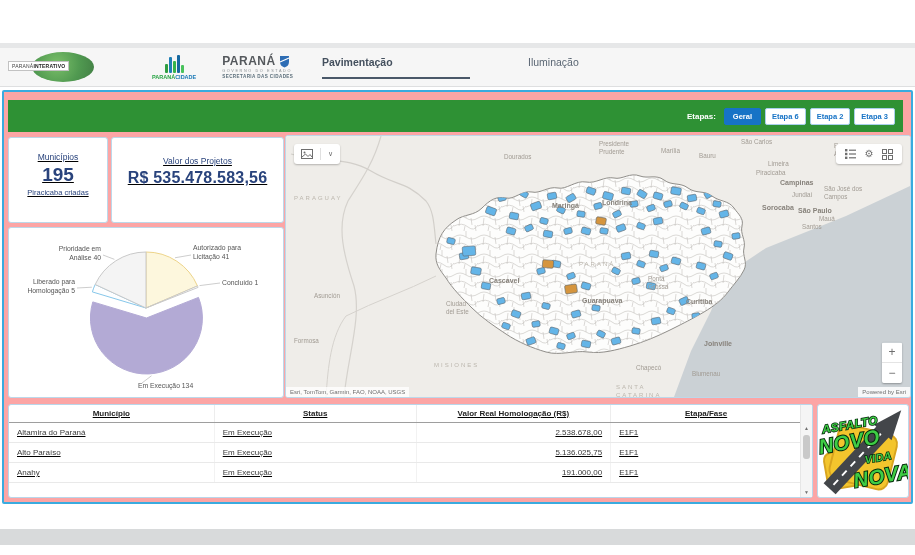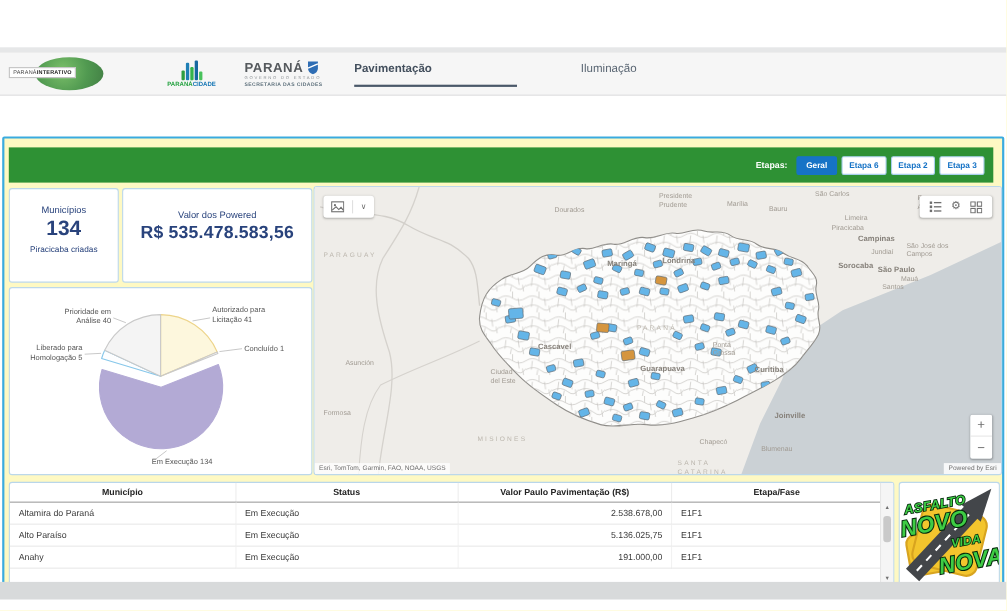--- a/index.html
+++ b/index.html
@@ -24,29 +24,29 @@
   .logo-gov{display:flex;flex-direction:column;line-height:1.15;}
   .gov-row{display:flex;align-items:center;gap:3px;}
   .gov-title{font-size:12px;font-weight:800;color:#55595d;letter-spacing:.5px;}
   .gov-sub1{font-size:3.8px;color:#8a8f93;letter-spacing:1.6px;}
   .gov-sub2{font-size:4.6px;font-weight:bold;color:#5b6e7a;letter-spacing:.4px;margin-top:1px;}
   .tab{position:absolute;top:8px;text-align:left;font-size:10.5px;color:#44505e;cursor:pointer;}
   .tab.pav{left:322px;width:148px;font-weight:600;}
   .tab.ilu{left:528px;width:96px;color:#5a6673;}
   .tab .ul{position:absolute;left:0;right:0;bottom:-11px;height:2px;background:#4a5869;}
   
-  .dashboard{position:absolute;left:2px;top:90px;width:907px;height:410px;background:#fef9c3;
-             border:2px solid #3aabdf;border-radius:2px;margin-top:34px;}
+  .dashboard{position:absolute;left:2px;top:90px;width:907px;height:410px;background:#fca5a5;
+             border:2px solid #3aabdf;border-radius:2px;}
   .greenbar{position:absolute;left:4px;top:8px;width:895px;height:32px;background:#2e9134;
             display:flex;align-items:center;justify-content:flex-end;gap:4px;padding-right:8px;box-sizing:border-box;}
   .etapas-label{color:#fff;font-size:8px;font-weight:bold;margin-right:4px;}
   .ebtn{font-family:inherit;font-size:7.5px;font-weight:bold;height:17px;min-width:37px;padding:0 6px;
         border:1px solid #a9cfec;background:#fff;color:#1673c6;border-radius:2px;cursor:pointer;}
   .ebtn.sel{background:#1673c6;color:#fff;border-color:#1673c6;}
-  .card{position:absolute;background:#fff;border:1px solid #bcd8ea;border-radius:3px;box-sizing:border-box;}
+  .card{position:absolute;background:#fff;border:1px solid #bcd8ea;border-radius:3px;box-sizing:border-box;text-decoration:underline;}
   .kpi1{left:4px;top:45px;width:100px;height:86px;text-align:center;padding-top:14px;}
   .kpi2{left:107px;top:45px;width:173px;height:86px;text-align:center;padding-top:18px;}
   .kpi-title{font-size:8.5px;color:#29437c;}
   .kpi1 .kpi-num{font-size:19px;font-weight:bold;color:#29437c;margin:2px 0;}
   .kpi-sub{font-size:7.5px;color:#29437c;}
   .kpi2 .kpi-num{font-size:16px;font-weight:bold;color:#29437c;margin-top:3px;letter-spacing:.2px;}
   .pie-card{left:4px;top:135px;width:276px;height:171px;}
   .pie-label{font-size:6.8px;fill:#555;}
   
   .map-panel{left:281px;top:43px;width:626px;height:263px;overflow:hidden;border:1px solid #bcd8ea;}
@@ -133,26 +133,26 @@
   <div class="greenbar">
     <span class="etapas-label">Etapas:</span>
     <button class="ebtn sel">Geral</button>
     <button class="ebtn">Etapa 6</button>
     <button class="ebtn">Etapa 2</button>
     <button class="ebtn">Etapa 3</button>
   </div>
 
   <div class="card kpi1">
     <div class="kpi-title">Municípios</div>
-    <div class="kpi-num">134</div>
+    <div class="kpi-num">195</div>
     <div class="kpi-sub">Piracicaba criadas</div>
   </div>
 
   <div class="card kpi2">
-    <div class="kpi-title">Valor dos Powered</div>
+    <div class="kpi-title">Valor dos Projetos</div>
     <div class="kpi-num">R$ 535.478.583,56</div>
   </div>
 
   <div class="card pie-card">
     <svg id="pie-svg" width="274" height="169" viewBox="0 0 274 169">
         <path d="M137,80 L137,24 A56,56 0 0 1 188.46669949795177,57.92787181109325 Z" fill="#fdf7dd" stroke="#edd48a" stroke-width="1" stroke-linejoin="round"></path>
         <line x1="182" y1="27" x2="166" y2="29.770526580502555" stroke="#b8b8b8" stroke-width="0.7"></line>
         <text x="184" y="22" text-anchor="start" class="pie-label"><tspan x="184" dy="0">Autorizado para</tspan><tspan x="184" dy="9">Licitação 41</tspan></text>
         <path d="M137,80 L188.46669949795177,57.92787181109325 A56,56 0 0 1 189.07334208759272,59.39982903399725 Z" fill="#ffffff" stroke="#c9c9c9" stroke-width="1" stroke-linejoin="round"></path>
         <line x1="211" y1="55" x2="190.5072091884623" y2="57.617449545189515" stroke="#b8b8b8" stroke-width="0.7"></line>
@@ -343,21 +343,21 @@
     <div class="attribution">Esri, TomTom, Garmin, FAO, NOAA, USGS</div>
     <div class="poweredby">Powered by Esri</div>
   </div>
 
   <div class="card table-card">
     <table>
       <thead>
         <tr>
           <th style="width:26%">Município</th>
           <th style="width:25.5%">Status</th>
-          <th style="width:24.5%">Valor Paulo Pavimentação (R$)</th>
+          <th style="width:24.5%">Valor Real Homologação (R$)</th>
           <th style="width:24%;border-right:none">Etapa/Fase</th>
         </tr>
       </thead>
       <tbody id="tbody">
           <tr>
             <td>Altamira do Paraná</td>
             <td>Em Execução</td>
             <td class="num">2.538.678,00</td>
             <td style="border-right: none;">E1F1</td>
           </tr>

